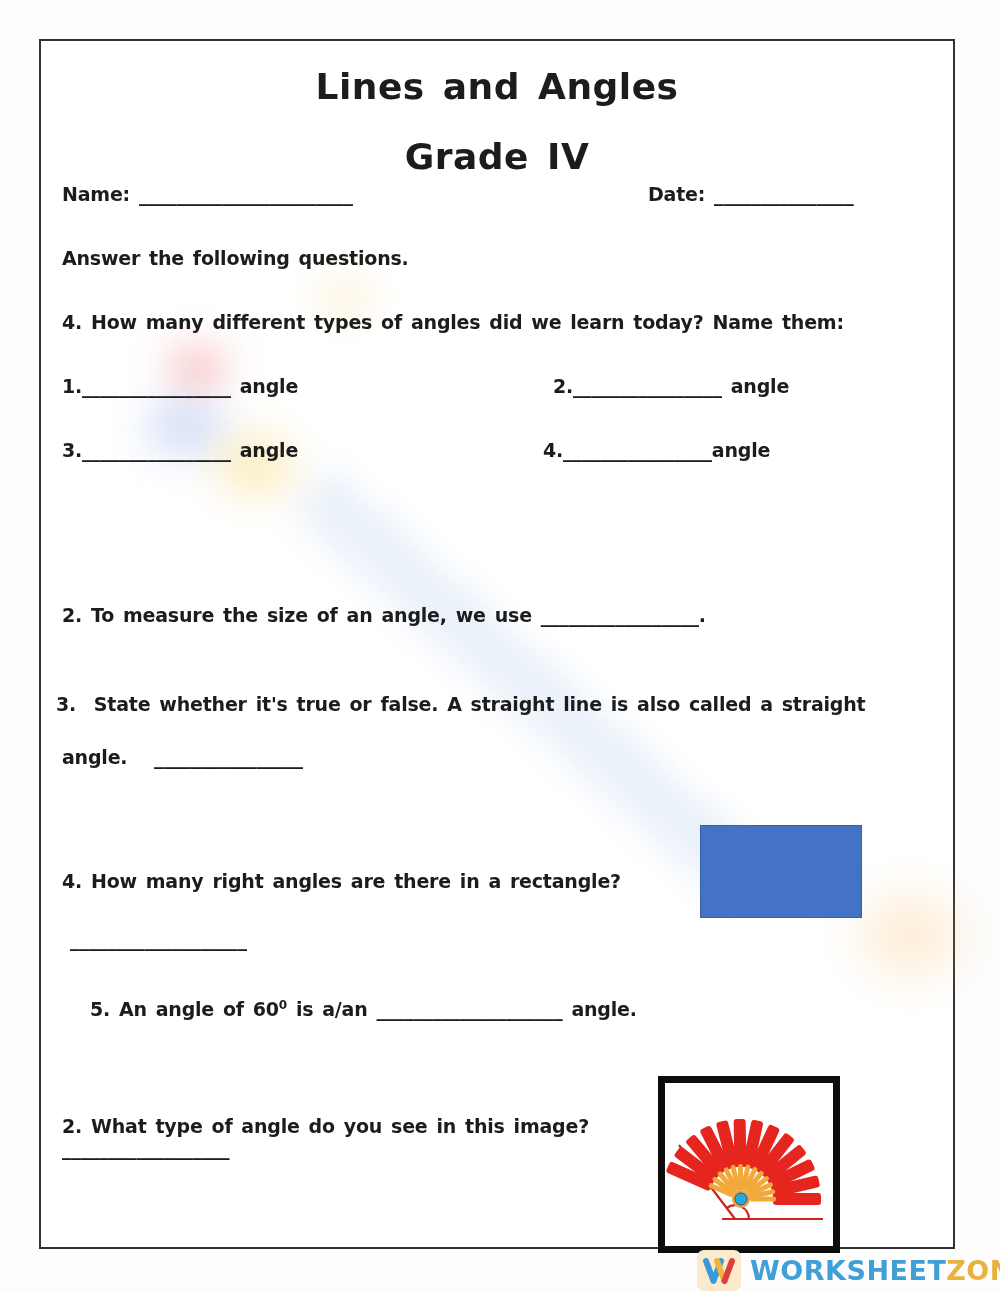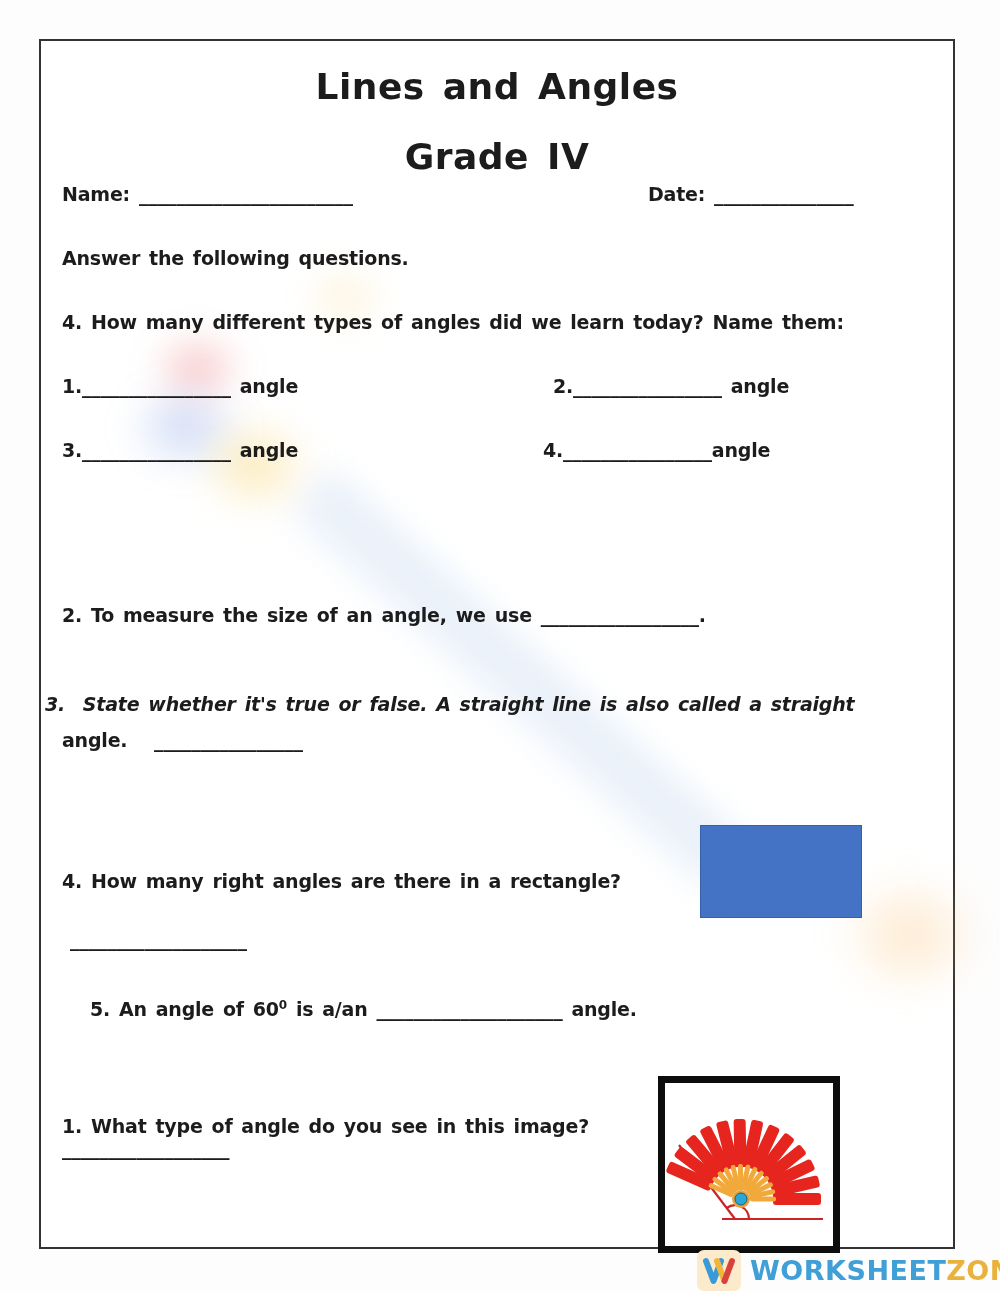--- a/index.html
+++ b/index.html
@@ -66,30 +66,30 @@
 <div class="txt" style="left:62px;top:247px;">Answer the following questions.</div>
 
 <div class="txt" style="left:62px;top:311px;">4. How many different types of angles did we learn today? Name them:</div>
 <div class="txt" style="left:62px;top:375px;">1.________________ angle</div>
 <div class="txt" style="left:553px;top:375px;">2.________________ angle</div>
 <div class="txt" style="left:62px;top:439px;">3.________________ angle</div>
 <div class="txt" style="left:543px;top:439px;">4.________________angle</div>
 
 <div class="txt" style="left:62px;top:566px;margin-top:38px;">2. To measure the size of an angle, we use _________________.</div>
 
-<div class="txt" style="left:45px;top:693px;font-style:italic;">3.  State whether it's true or false. A straight line is also called a straight</div>
-<div class="txt" style="left:62px;top:729px;">angle.   ________________</div>
+<div class="txt" style="left:56px;top:693px;">3.  State whether it's true or false. A straight line is also called a straight</div>
+<div class="txt" style="left:62px;top:746px;">angle.   ________________</div>
 
 <div class="txt" style="left:62px;top:870px;">4. How many right angles are there in a rectangle?</div>
 <div class="rect-illustration" style="background: rgb(68, 114, 196);"></div>
 <div class="txt" style="left:70px;top:928px;">___________________</div>
 
 <div class="txt" style="left:62px;top:998px;margin-left:28px;"><span>5. An angle of 60</span><span class="sup">0</span><span> is a/an ____________________ angle.</span></div>
 
-<div class="txt" style="left:62px;top:1115px;">1. What type of angle do you see in this image?</div>
+<div class="txt" style="left:62px;top:1115px;">2. What type of angle do you see in this image?</div>
 <div class="txt" style="left:62px;top:1137px;">__________________</div>
 
 <div class="fan-frame">
   <svg width="168" height="163" viewBox="0 0 168 163">
     <defs>
       <g id="blade">
         <rect x="32" y="-6" width="48" height="12" rx="3" fill="#e6251f"></rect>
         <rect x="9" y="-2.5" width="26" height="5" rx="2" fill="#f2a93b"></rect>
       </g>
     </defs>

